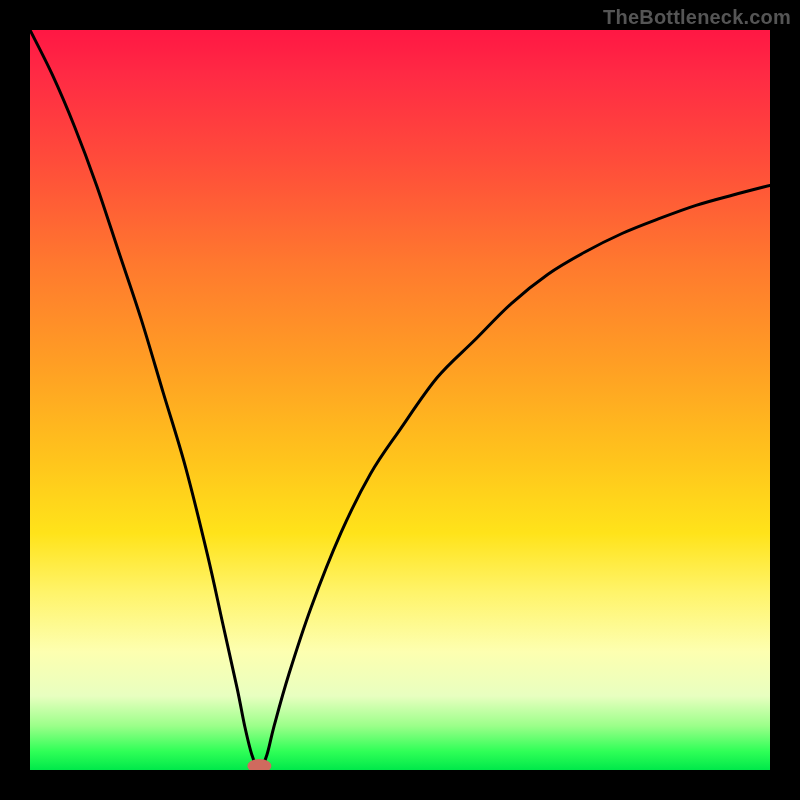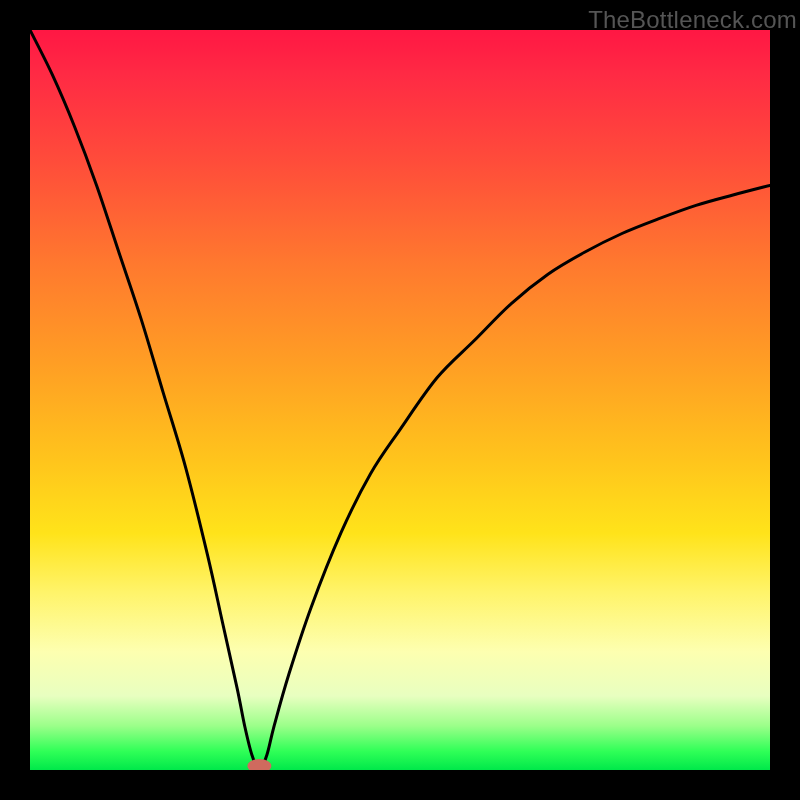--- a/index.html
+++ b/index.html
@@ -46,24 +46,24 @@
   }
   svg.curve {
     position: absolute;
     inset: 0;
     width: 100%;
     height: 100%;
   }
   .watermark {
     position: absolute;
     top: 6px;
-    right: 3px;
+    right: 9px;
     color: #555;
-    font-size: 24px;
-    font-weight: 400;
+    font-size: 20px;
+    font-weight: 700;
     letter-spacing: 0.2px;
     user-select: none;
   }
 </style>
 </head>
 <body>
 
 <div class="watermark">TheBottleneck.com</div>
 
 <div class="frame">

